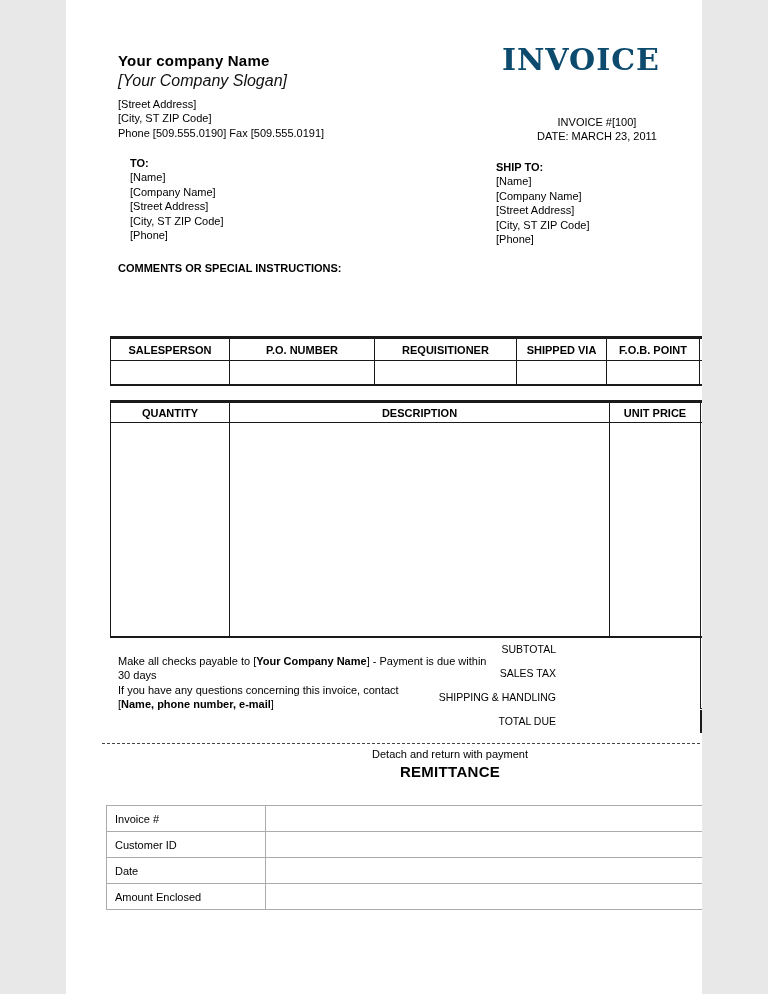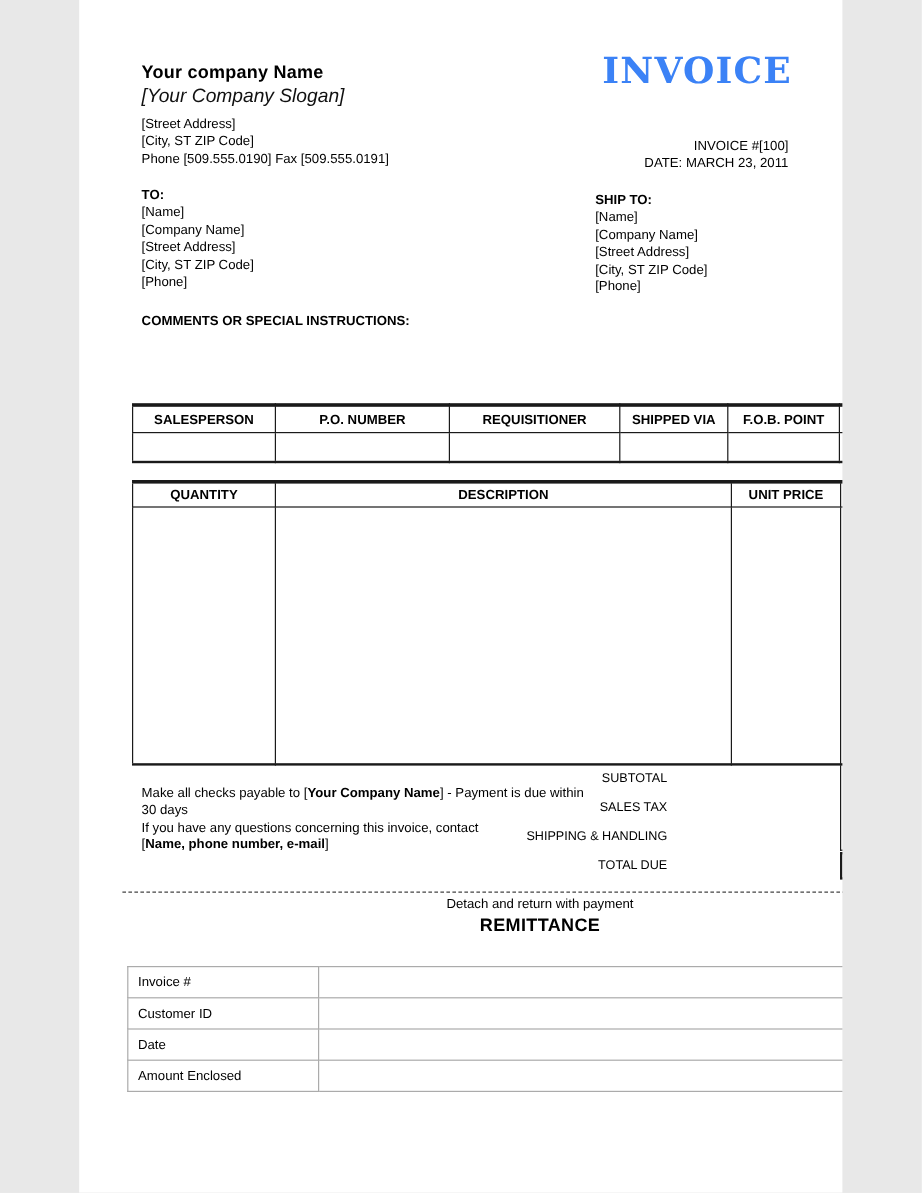--- a/index.html
+++ b/index.html
@@ -14,28 +14,28 @@
   }
   .abs{position:absolute;}
 
   
   .company-name{left:52px;top:52px;font-size:15px;font-weight:bold;letter-spacing:.2px;}
   .company-slogan{left:52px;top:72px;font-size:16px;font-style:italic;color:#111;}
   .company-address{left:52px;top:97px;font-size:11px;line-height:14.4px;}
   .invoice-title{
     top:42px;right:42px;
     font-family:"DejaVu Serif","Liberation Serif",serif;
-    font-size:30px;font-weight:bold;color:#3b82f6;letter-spacing:1px;
+    font-size:30px;font-weight:bold;color:#0c4a6e;letter-spacing:1px;
   }
-  .invoice-meta{top:115px;right:45px;font-size:11px;line-height:14.4px;text-align:right;}
+  .invoice-meta{top:115px;right:45px;font-size:11px;line-height:14.4px;text-align:center;}
 
   
   .addr-block{font-size:11px;line-height:14.4px;}
   .addr-block .blk-label{font-weight:bold;}
-  .to-block{left:52px;top:156px;}
+  .to-block{left:64px;top:156px;}
   .shipto-block{left:390px;top:160px;margin-left:40px;}
   .comments-label{left:52px;top:262px;font-size:11px;font-weight:bold;}
 
   
   table{border-collapse:collapse;table-layout:fixed;}
   .info-table{left:44px;top:336px;}
   .info-table table,.items-table table{width:683px;padding-left:40px;}
   .info-table table{border:1px solid #1a1a1a;border-top:3px solid #1a1a1a;border-bottom:2px solid #1a1a1a;}
   .info-table th{border:1px solid #1a1a1a;font-size:11px;font-weight:bold;height:21px;text-align:center;padding:0 2px;}
   .info-table td{border:1px solid #1a1a1a;height:21px;}

